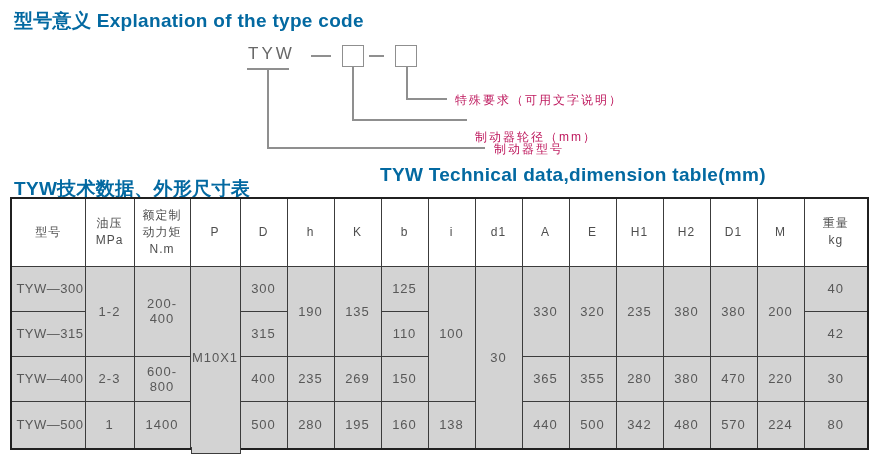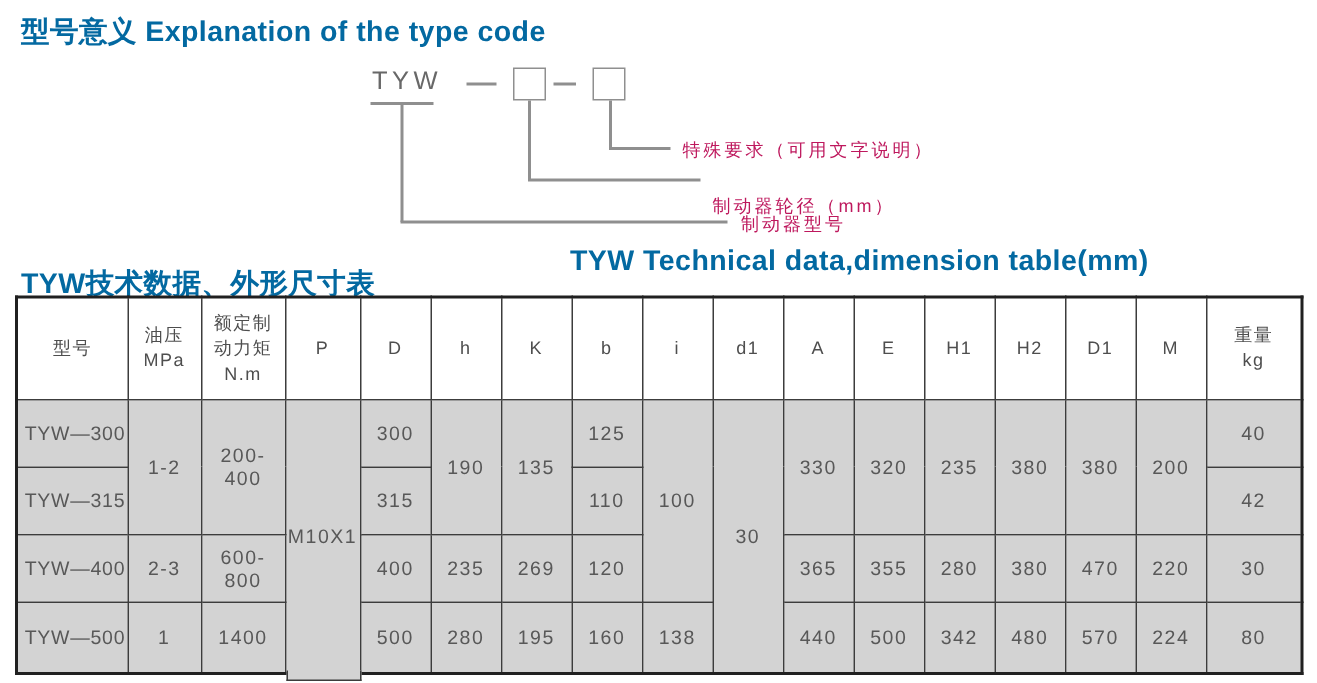--- a/index.html
+++ b/index.html
@@ -156,21 +156,21 @@
     <td>110</td>
     <td>42</td>
   </tr>
   <tr class="r">
     <td class="model">TYW—400</td>
     <td>2-3</td>
     <td>600-800</td>
     <td>400</td>
     <td>235</td>
     <td>269</td>
-    <td>120</td>
+    <td>150</td>
     <td>365</td>
     <td>355</td>
     <td>280</td>
     <td>380</td>
     <td>470</td>
     <td>220</td>
     <td>30</td>
   </tr>
   <tr class="rlast">
     <td class="model">TYW—500</td>

